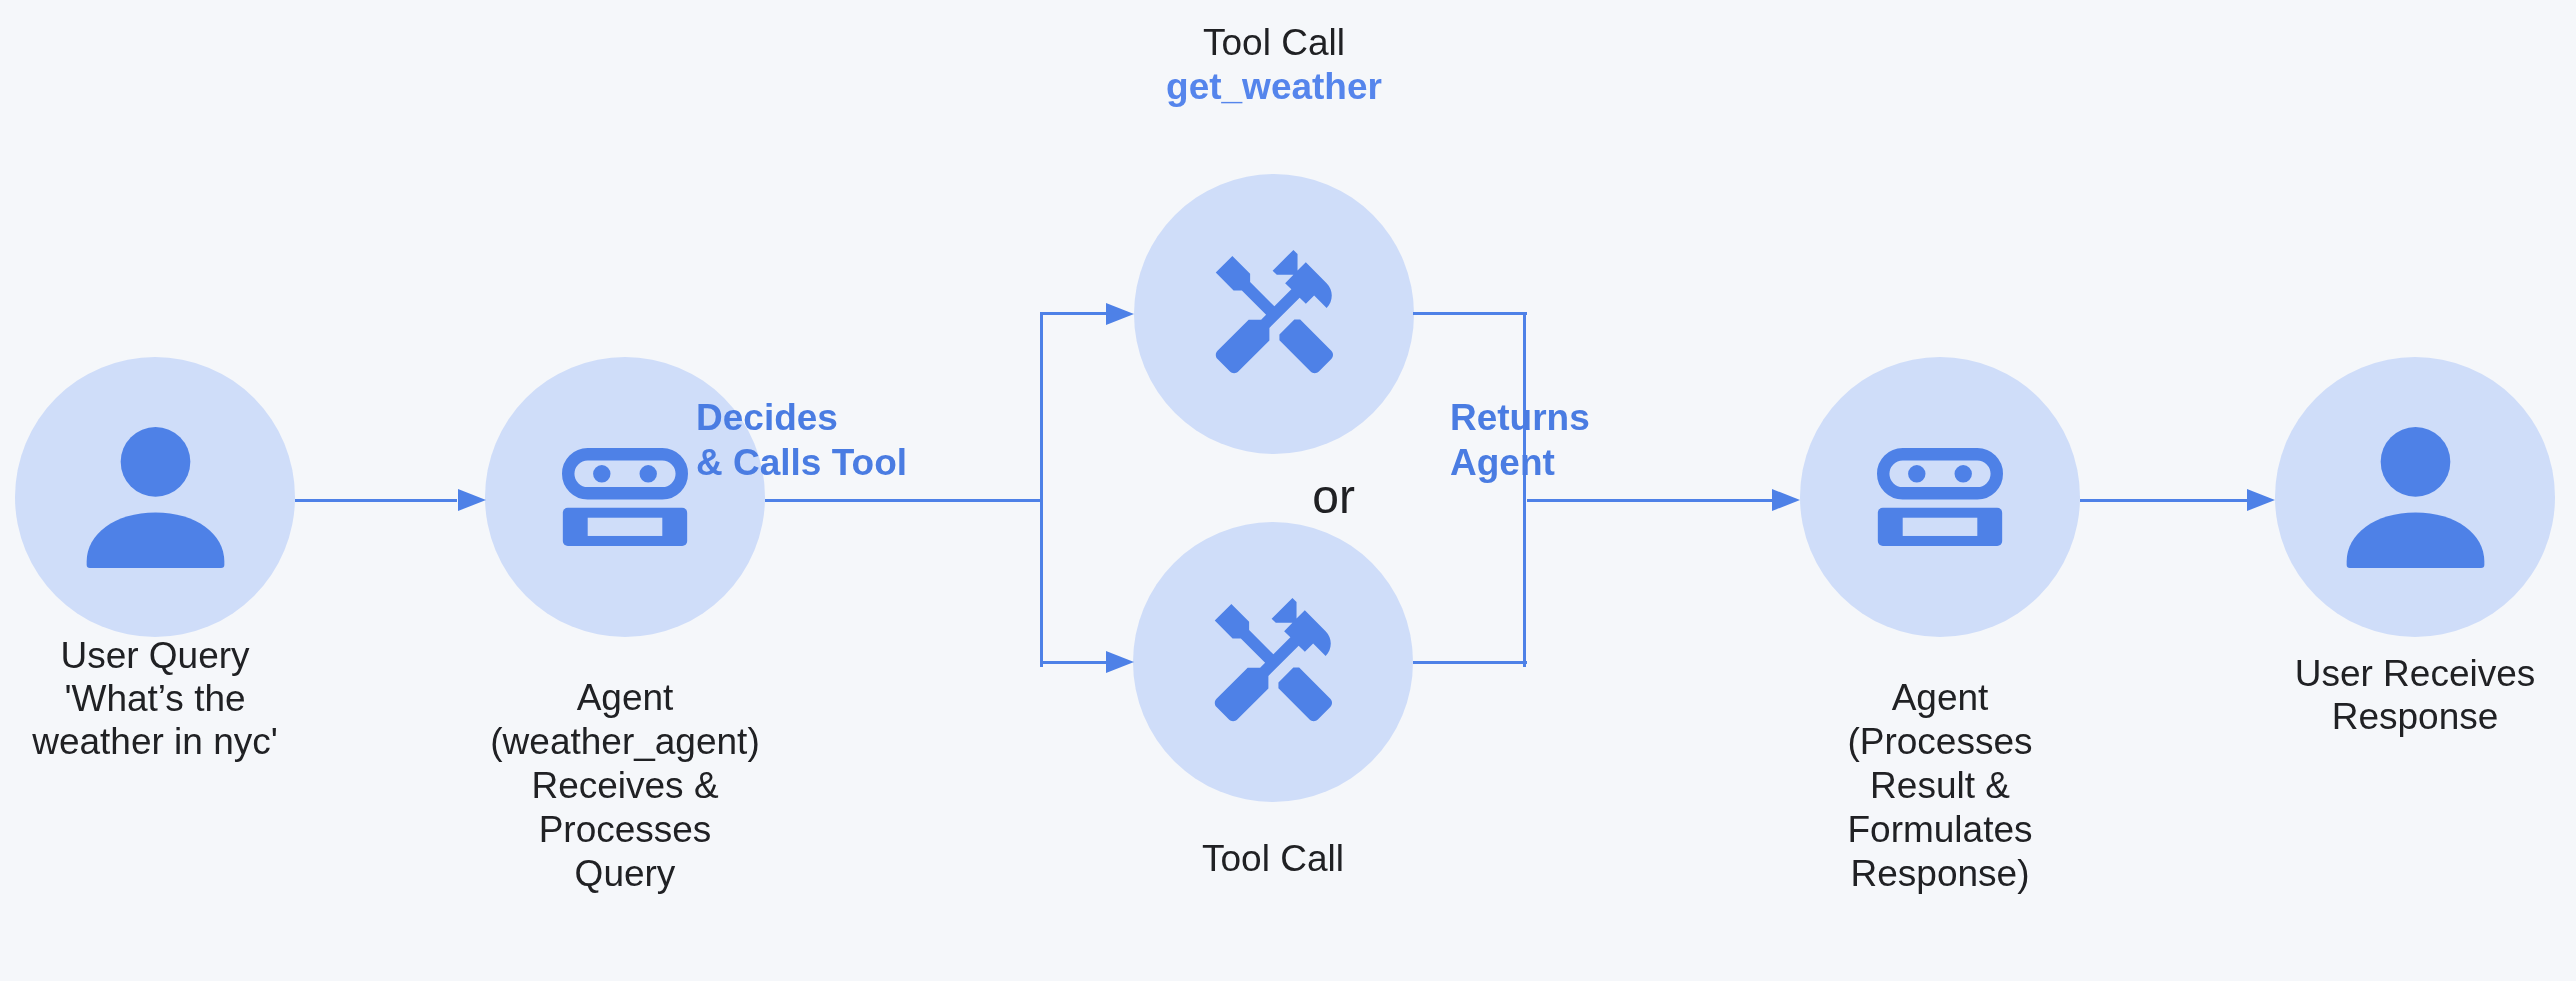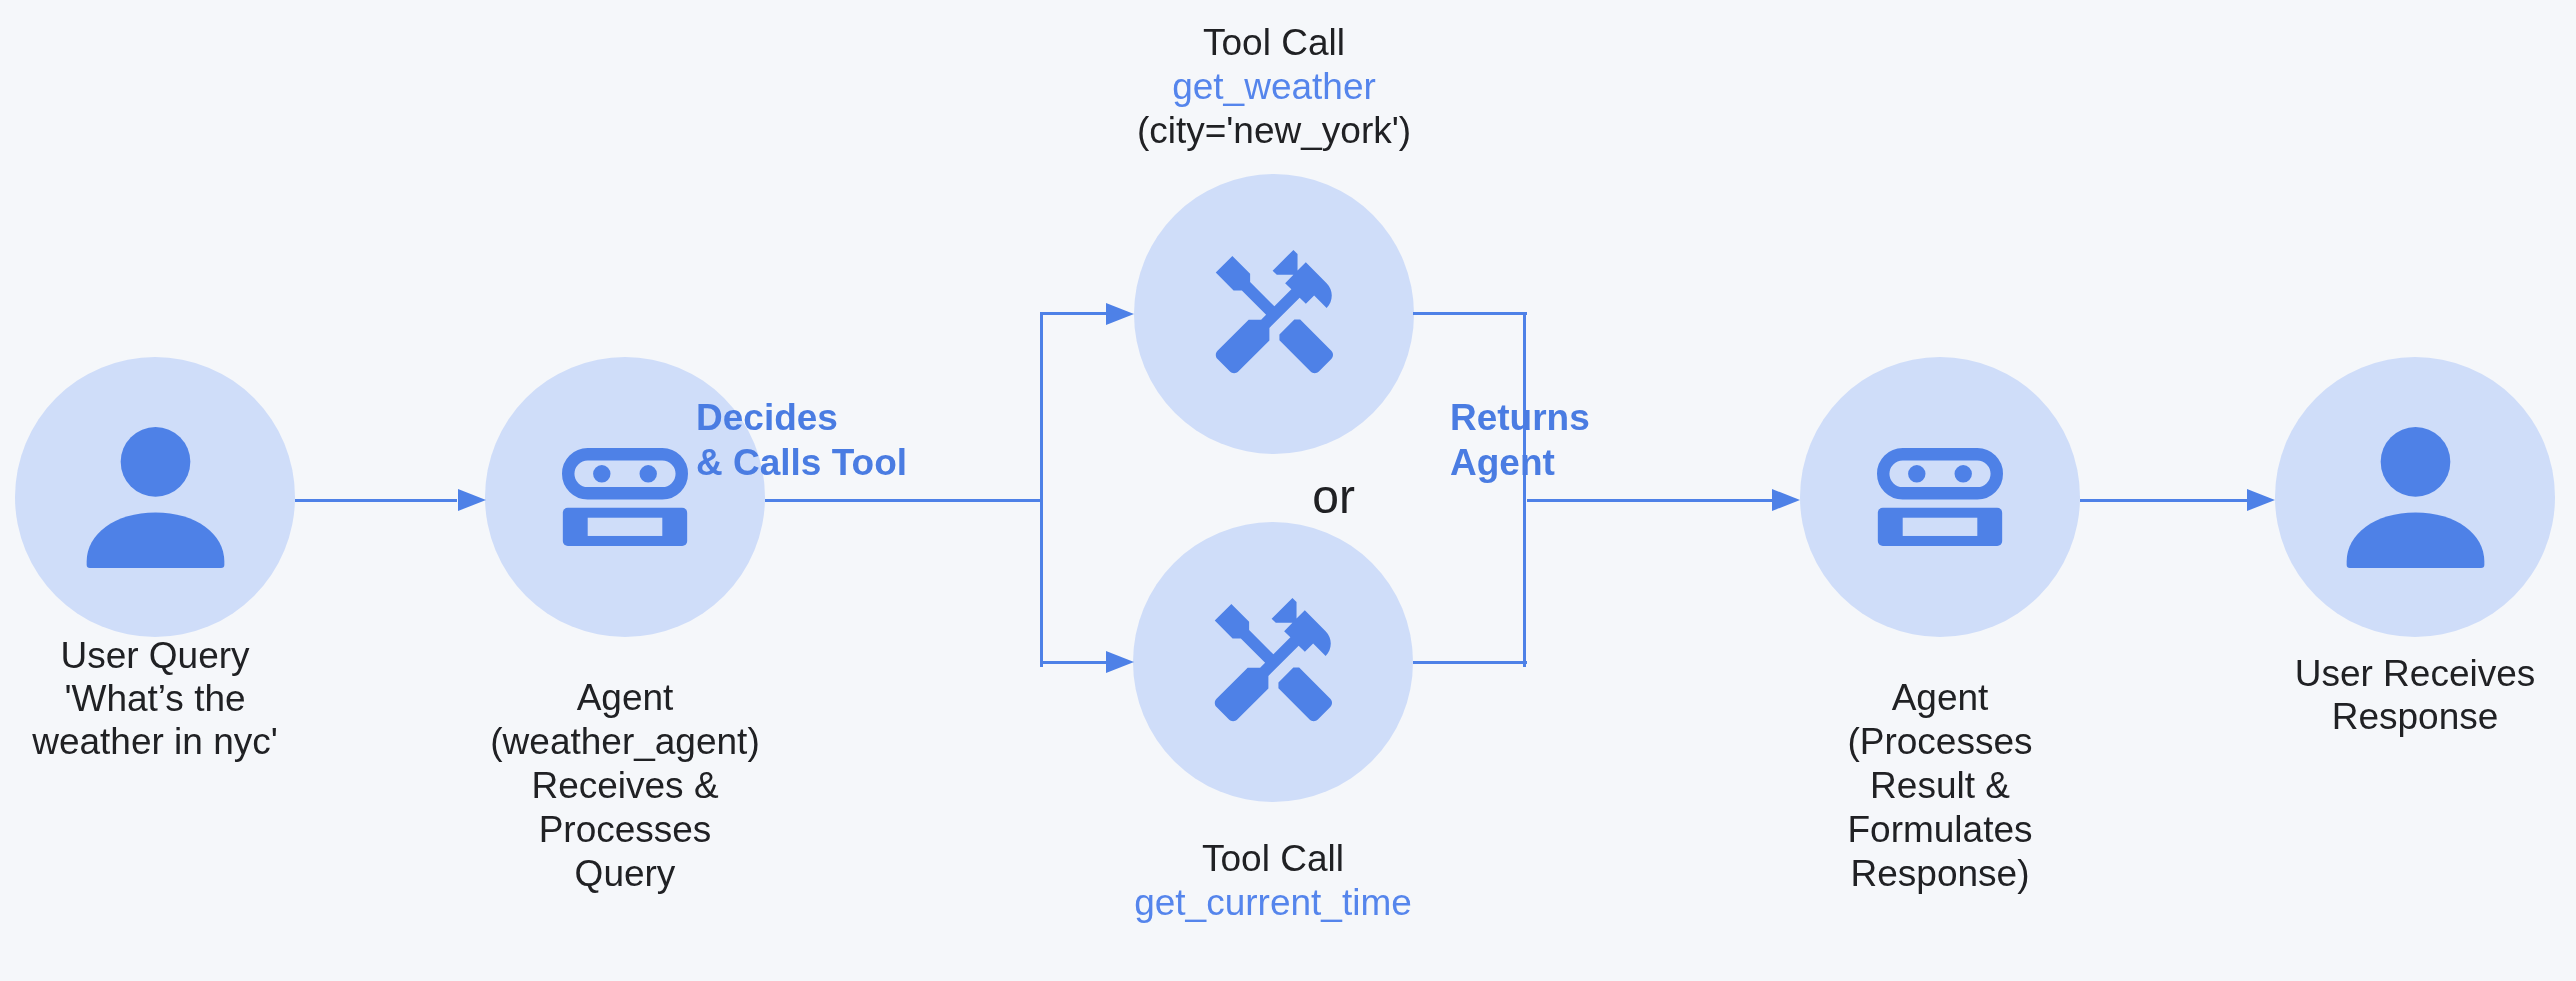--- a/index.html
+++ b/index.html
@@ -66,21 +66,21 @@
   }
   .lbl-user1{left:-135px;top:634px;line-height:43px;}
   .lbl-agent1{left:335px;top:676px;}
   .lbl-agent2{left:1650px;top:676px;}
   .lbl-user2{left:2125px;top:652px;line-height:43px;}
 
   .toolcall{
     position:absolute;width:580px;text-align:center;
     font-size:37px;line-height:44px;color:var(--text-dark);
   }
-  .toolcall .tool-name{color:var(--tool-name-blue);}
+  .toolcall .tool-name{color:var(--tool-name-blue);font-weight:bold;}
   .tc-top{left:984px;top:21px;}
   .tc-bottom{left:983px;top:837px;}
   .toolcall span{display:block;}
 
   .action-label{
     position:absolute;width:414px;
     font-size:37px;line-height:45px;font-weight:700;
     color:var(--action-label-blue);white-space:pre-line;
   }
   .al-decides{left:696px;top:395px;}
@@ -164,26 +164,24 @@
 
   <div class="line e3-line"></div>
   <div class="arrowhead e3-arrow"></div>
 
   <div class="line e4-line"></div>
   <div class="arrowhead e4-arrow"></div>
 
   <div class="toolcall tc-top">
     <span>Tool Call</span>
     <span class="tool-name">get_weather</span>
-    <span>(city='new_york')</span>
   </div>
 
   <div class="toolcall tc-bottom">
     <span>Tool Call</span>
-    <span class="tool-name">get_current_time</span>
   </div>
 
   <div class="action-label al-decides">Decides
 &amp; Calls Tool</div>
   <div class="action-label al-returns">Returns
 Agent</div>
   <div class="or-label">or</div>
 
   <div class="label lbl-user1">User Query
 'What’s the

